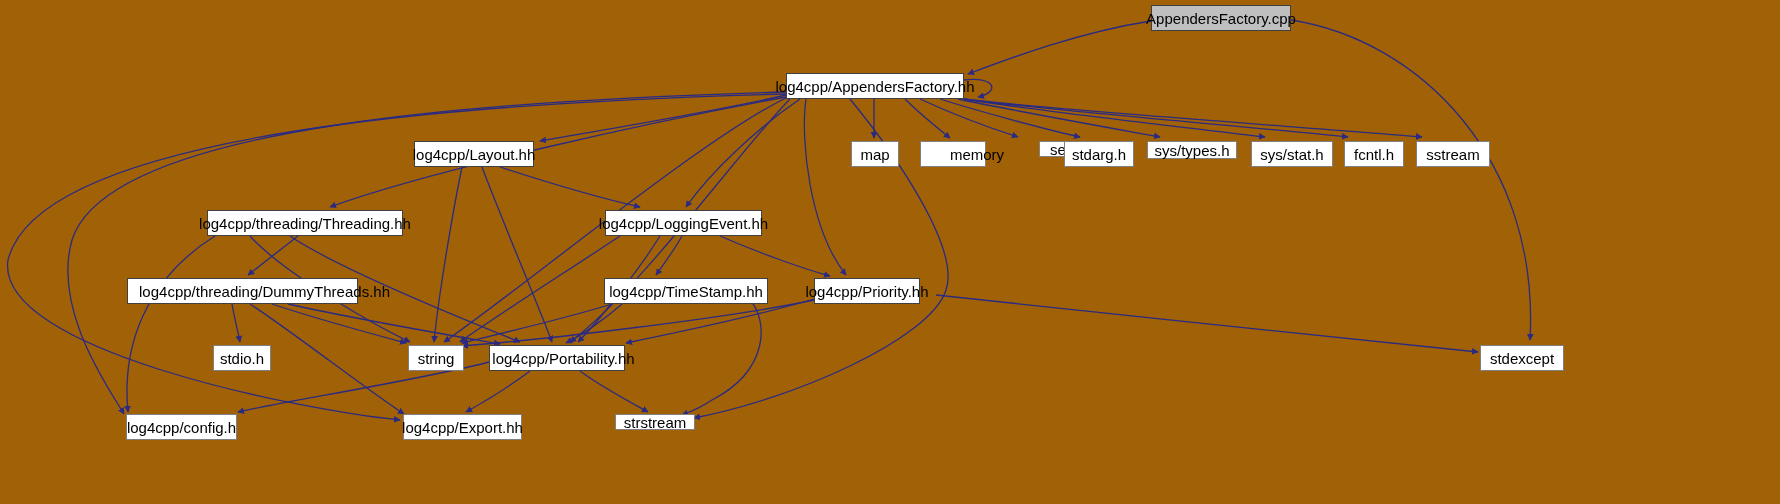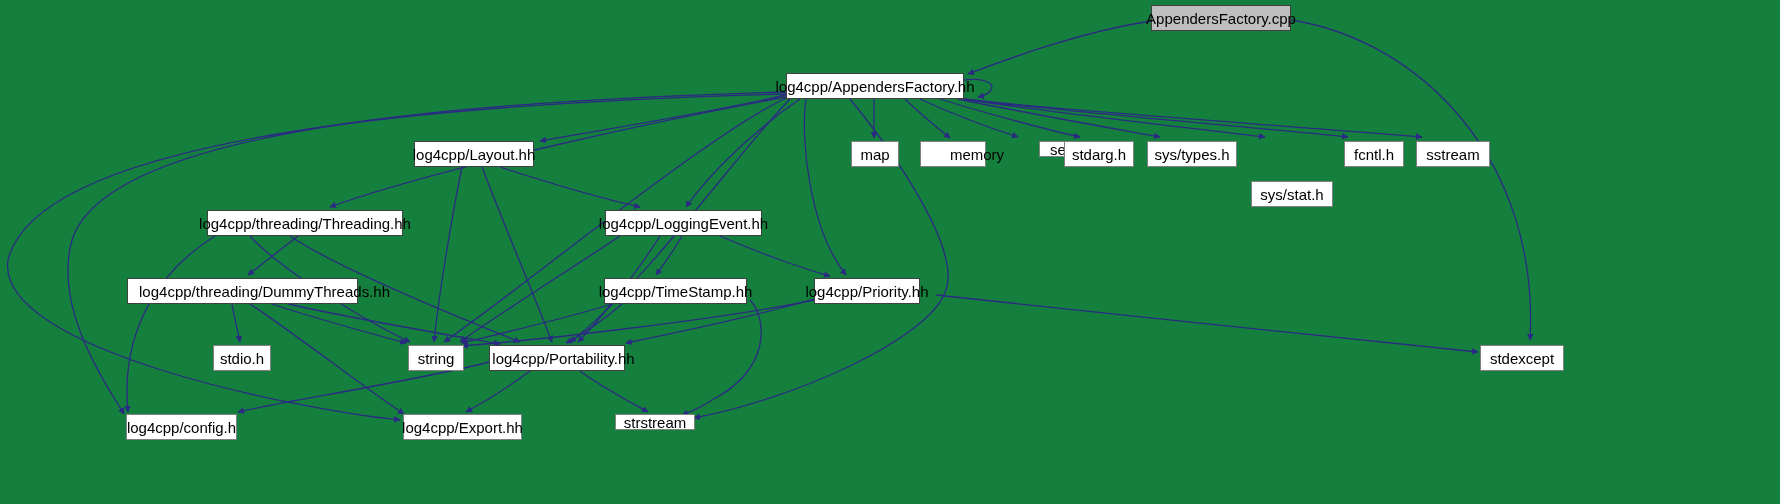--- a/index.html
+++ b/index.html
@@ -1,17 +1,17 @@
 <!DOCTYPE html>
 <html><head>
 <meta charset="utf-8">
 <style>
   html,body{margin:0;padding:0;background:#ffffff;}
   body{font-family:"Liberation Sans","DejaVu Sans",sans-serif;}
-  #graph-root{position:relative;width:1780px;height:504px;overflow:hidden;background:#15803d;}
+  #graph-root{position:relative;width:1780px;height:504px;overflow:hidden;background:#a16207;}
   svg#edges{position:absolute;left:0;top:0;width:1780px;height:504px;}
   .node{position:absolute;box-sizing:border-box;display:flex;align-items:center;justify-content:center;
         background:#ffffff;border:1px solid #808080;color:#000000;font-size:15px;line-height:1;
         white-space:nowrap;letter-spacing:0px;}
   .node.root{background:#bfbfbf;border:1px solid #404040;}
   .node.strong{border:1px solid #404040;}
   .node-label{pointer-events:none;}
 </style>
 </head>
 <body>
@@ -85,42 +85,42 @@
       </div>
       <div class="node" style="left: 920px; top: 141px; width: 66px; height: 26px; padding-left: 48px;">
         <span class="node-label">memory</span>
       </div>
       <div class="node" style="left: 1039px; top: 141px; width: 42px; height: 16px;">
         <span class="node-label">set</span>
       </div>
       <div class="node" style="left: 1064px; top: 141px; width: 70px; height: 26px;">
         <span class="node-label">stdarg.h</span>
       </div>
-      <div class="node" style="left: 1147px; top: 141px; width: 90px; height: 26px;">
+      <div class="node" style="left: 1147px; top: 141px; width: 90px; height: 18px;">
         <span class="node-label">sys/types.h</span>
       </div>
-      <div class="node" style="left: 1251px; top: 141px; width: 82px; height: 26px; margin-top: 40px;">
+      <div class="node" style="left: 1251px; top: 141px; width: 82px; height: 26px;">
         <span class="node-label">sys/stat.h</span>
       </div>
       <div class="node" style="left: 1344px; top: 141px; width: 60px; height: 26px; text-align: right;">
         <span class="node-label">fcntl.h</span>
       </div>
       <div class="node" style="left: 1416px; top: 141px; width: 74px; height: 26px;">
         <span class="node-label">sstream</span>
       </div>
       <div class="node strong" style="left: 207px; top: 210px; width: 196px; height: 26px;">
         <span class="node-label">log4cpp/threading/Threading.hh</span>
       </div>
       <div class="node strong" style="left: 605px; top: 210px; width: 157px; height: 26px;">
         <span class="node-label">log4cpp/LoggingEvent.hh</span>
       </div>
       <div class="node strong" style="left: 127px; top: 278px; width: 231px; height: 26px; padding-left: 44px;">
         <span class="node-label">log4cpp/threading/DummyThreads.hh</span>
       </div>
-      <div class="node strong" style="left: 604px; top: 278px; width: 143px; height: 26px;">
+      <div class="node strong" style="left: 604px; top: 278px; width: 164px; height: 26px;">
         <span class="node-label">log4cpp/TimeStamp.hh</span>
       </div>
       <div class="node strong" style="left: 814px; top: 278px; width: 106px; height: 26px;">
         <span class="node-label">log4cpp/Priority.hh</span>
       </div>
       <div class="node" style="left: 213px; top: 345px; width: 58px; height: 26px;">
         <span class="node-label">stdio.h</span>
       </div>
       <div class="node" style="left: 408px; top: 345px; width: 56px; height: 26px;">
         <span class="node-label">string</span>

